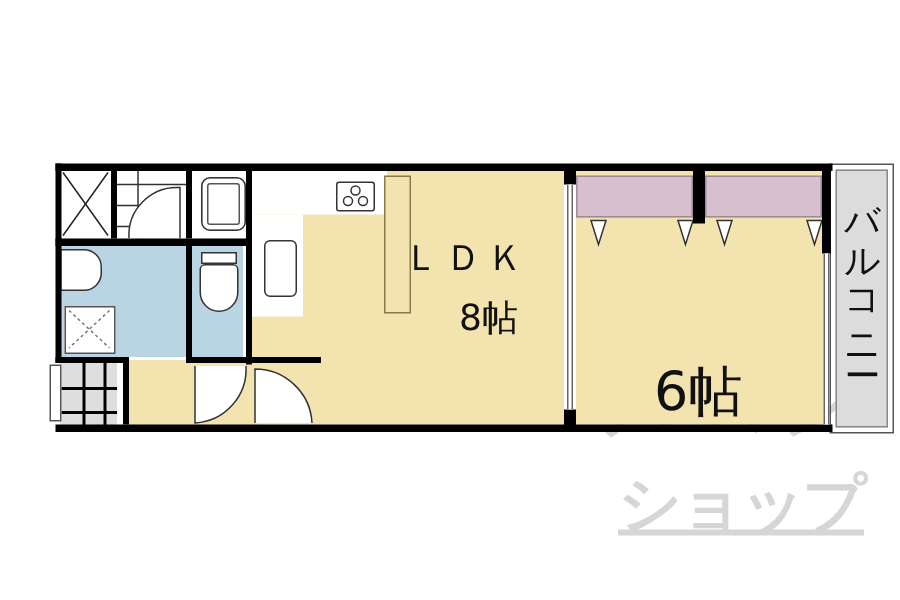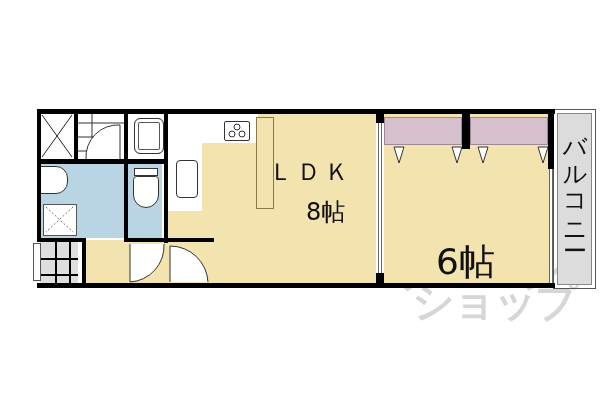--- a/index.html
+++ b/index.html
@@ -14,21 +14,21 @@
   .label { position: absolute; color: #111; white-space: nowrap; line-height: 1; }
   .fixture { position: absolute; border: 1.5px solid #333; background: #fff; box-sizing: border-box; }
   .watermark { position: absolute; color: #cfcfcf; font-weight: bold; white-space: nowrap; line-height: 1; opacity: 0.85; }
 </style>
 </head>
 <body>
 
 <div class="abs" style="left:0;top:0;width:600px;height:400px;">
 
   <div class="watermark" style="left:398px;top:252px;font-size:42px;letter-spacing:-2px;">アパマン</div>
-  <div class="watermark" style="left:412px;top:281px;font-size:42px;letter-spacing:-2px;">ショップ</div>
+  <div class="watermark" style="left:412px;top:315px;font-size:42px;letter-spacing:-2px;text-decoration:underline;">ショップ</div>
 
   <div class="abs floor-wood" style="left:82px;top:240px;width:92px;height:44px;"></div>
 
   <div class="abs floor-tile" style="left:40px;top:242px;width:38px;height:42px;"></div>
   <div class="wall" style="left:55px;top:242px;width:2px;height:42px;"></div>
   <div class="wall" style="left:69px;top:242px;width:2px;height:42px;"></div>
   <div class="wall" style="left:40px;top:258px;width:38px;height:2px;"></div>
   <div class="wall" style="left:40px;top:274px;width:38px;height:2px;"></div>
   <div class="abs white" style="left:33px;top:243px;width:8px;height:38px;border:1px solid #555;"></div>
 

